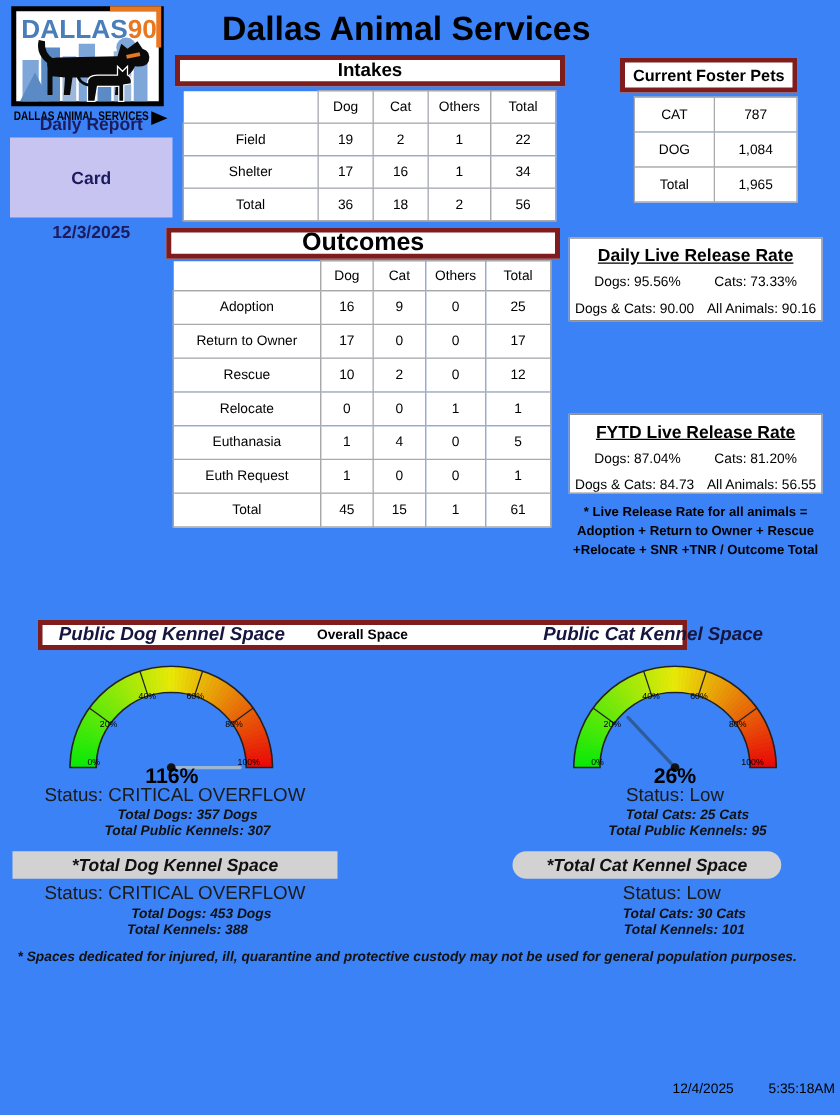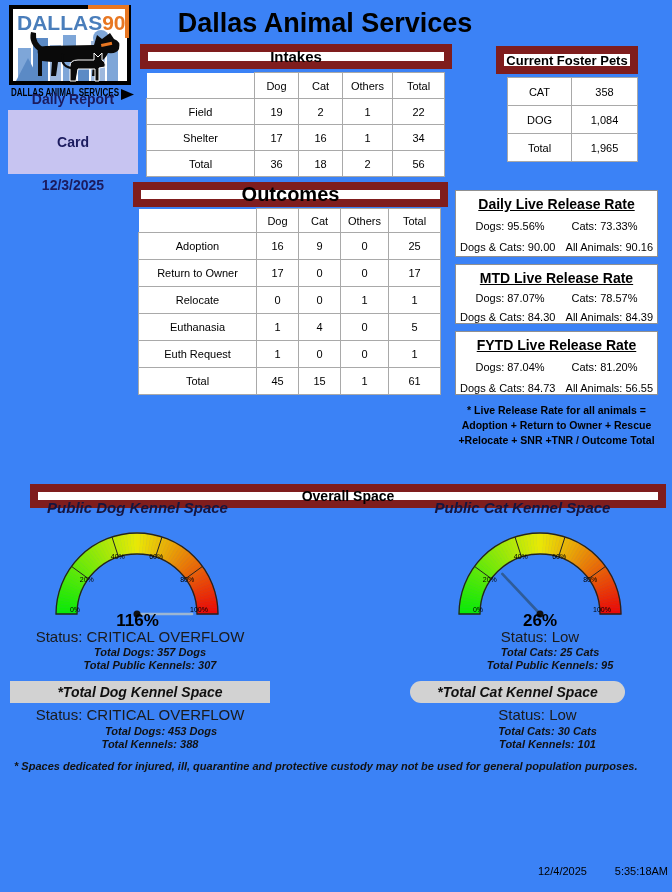--- a/index.html
+++ b/index.html
@@ -18,26 +18,26 @@
     left: 8px; top: 110px; width: 130px; height: 64px;
     background: #c7c4f1; color: #1b1b5e; font-weight: bold; font-size: 14px;
     display: flex; flex-direction: column; align-items: center; justify-content: center;
     line-height: 17px; text-align: center; gap: 26px;
   }
 
   .page-title { left: 130px; top: 8px; width: 390px; text-align: center;
     font-size: 27px; font-weight: bold; }
 
   
-  .black-header { border: 8px solid #7f1d1d; background:#fff; text-align: center;
+  .black-header { border: 4px solid #7f1d1d; background:#fff; text-align: center;
     font-weight: bold; display:flex; align-items:center; justify-content:center; }
   .intakes-header  { left: 140px; top: 44px;  width: 312px; height: 25px; font-size: 15px; }
   .foster-header   { left: 496px; top: 46px;  width: 142px; height: 28px; font-size: 13px; }
   .outcomes-header { left: 133px; top: 182px; width: 315px; height: 25px; font-size: 20px; }
-  .overall-header  { left: 30px;  top: 484px; width: 636px; height: 24px; font-size: 14px; }
+  .overall-header  { left: 30px;  top: 496px; width: 520px; height: 24px; font-size: 11px; }
 
   
   table { border-collapse: collapse; font-size: 11px; table-layout: fixed; }
   td { border: 1px solid #a9a9a9; text-align: center; vertical-align: middle; background:#fff; }
   td.corner { border-top: none; border-left: none; }
   .intakes-table  { left: 146px; top: 72px; }
   .intakes-table td { height: 26px; }
   .foster-table   { left: 507px; top: 77px; }
   .foster-table td { height: 28px; }
   .outcomes-table { left: 138px; top: 208px; }
@@ -165,21 +165,21 @@
 
   <div class="abs black-header foster-header">Current Foster Pets</div>
   <table class="abs foster-table">
     <colgroup>
         <col style="width:64px">
         <col style="width:66px">
       </colgroup>
     <tbody>
         <tr>
           <td>CAT</td>
-          <td>358</td>
+          <td>787</td>
         </tr>
         <tr>
           <td>DOG</td>
           <td>1,084</td>
         </tr>
         <tr>
           <td>Total</td>
           <td>1,965</td>
         </tr>
       </tbody>
@@ -212,20 +212,27 @@
           <td>25</td>
         </tr>
         <tr>
           <td>Return to Owner</td>
           <td>17</td>
           <td>0</td>
           <td>0</td>
           <td>17</td>
         </tr>
         <tr>
+          <td>Rescue</td>
+          <td>10</td>
+          <td>2</td>
+          <td>0</td>
+          <td>12</td>
+        </tr>
+        <tr>
           <td>Relocate</td>
           <td>0</td>
           <td>0</td>
           <td>1</td>
           <td>1</td>
         </tr>
         <tr>
           <td>Euthanasia</td>
           <td>1</td>
           <td>4</td>
@@ -251,31 +258,20 @@
 
   <div class="abs lrr-box" style="top:190px;height:67px;">
     <div class="lrr-title">Daily Live Release Rate</div>
     <div class="lrr-row1">
       <span>Dogs: 95.56%</span>
       <span>Cats: 73.33%</span>
     </div>
     <div class="lrr-row2">
       <span>Dogs &amp; Cats: 90.00</span>
       <span>All Animals: 90.16</span>
-    </div>
-  </div>
-  <div class="abs lrr-box" style="top:264px;height:60px;">
-    <div class="lrr-title">MTD Live Release Rate</div>
-    <div class="lrr-row1" style="margin-top:6px;">
-      <span>Dogs: 87.07%</span>
-      <span>Cats: 78.57%</span>
-    </div>
-    <div class="lrr-row2" style="margin-top:7px;">
-      <span>Dogs &amp; Cats: 84.30</span>
-      <span>All Animals: 84.39</span>
     </div>
   </div>
   <div class="abs lrr-box" style="top:331px;height:64px;">
     <div class="lrr-title">FYTD Live Release Rate</div>
     <div class="lrr-row1">
       <span>Dogs: 87.04%</span>
       <span>Cats: 81.20%</span>
     </div>
     <div class="lrr-row2">
       <span>Dogs &amp; Cats: 84.73</span>

